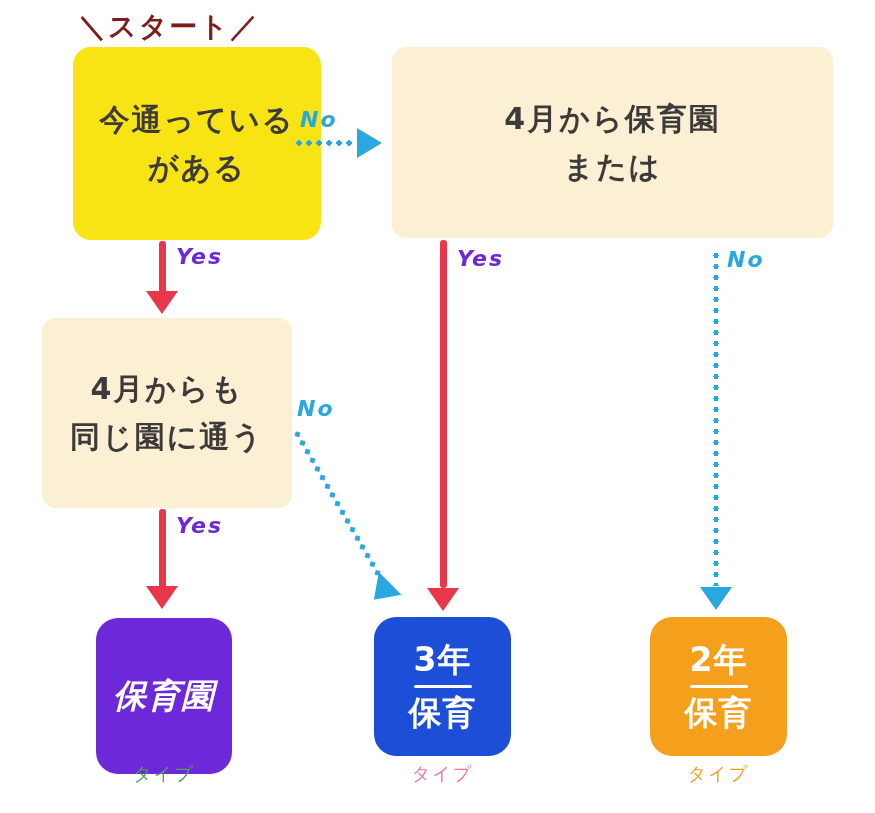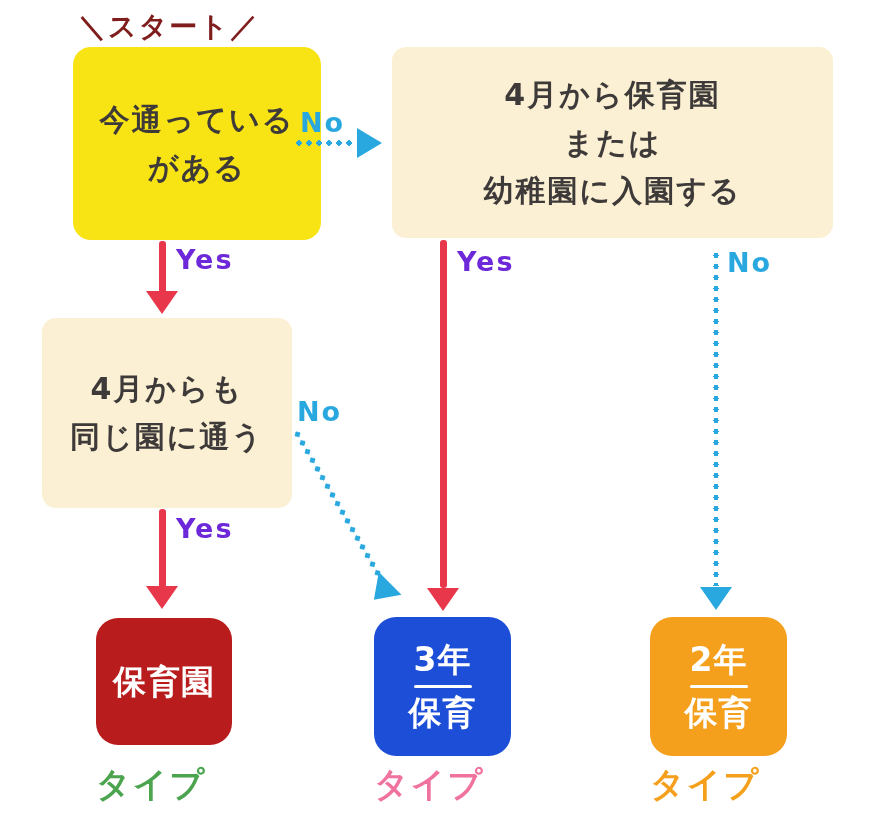--- a/index.html
+++ b/index.html
@@ -9,28 +9,28 @@
   
   .qbox{position:absolute;display:flex;flex-direction:column;justify-content:center;
         align-items:center;text-align:center;font-weight:700;color:#3E3A39;}
   .qbox .line{font-size:30px;line-height:48px;letter-spacing:2px;white-space:nowrap;}
   .box-yellow{left:45px;top:47px;width:248px;height:193px;background:#F8E414;border-radius:18px;margin-left:28px;}
   .box-cream-a{left:392px;top:47px;width:441px;height:191px;background:#FBF0D3;border-radius:14px;}
   .box-cream-b{left:42px;top:318px;width:250px;height:190px;background:#FBF0D3;border-radius:14px;}
 
   .rbox{position:absolute;display:flex;flex-direction:column;justify-content:center;
         align-items:center;text-align:center;font-weight:700;color:#ffffff;border-radius:22px;}
-  .box-green{left:96px;top:618px;width:136px;height:127px;background:#b91c1c;}
+  .box-green{left:96px;top:618px;width:136px;height:156px;background:#6d28d9;font-style:italic;}
   .box-pink{left:374px;top:617px;width:137px;height:139px;background:#1d4ed8;}
   .box-orange{left:650px;top:617px;width:137px;height:139px;background:#F4A01D;}
   .rbox .big{font-size:33px;line-height:40px;letter-spacing:1px;}
   .rbox .divider{width:58px;height:3px;background:#ffffff;border-radius:2px;margin:5px 0;}
 
-  .type-label{position:absolute;width:137px;font-size:34px;
-        font-weight:700;letter-spacing:2px;}
+  .type-label{position:absolute;width:137px;text-align:center;font-size:18px;
+        font-weight:400;letter-spacing:2px;}
   .type-green{left:96px;top:762px;width:136px;color:#4CA44F;}
   .type-pink{left:374px;top:762px;color:#F0739F;}
   .type-orange{left:650px;top:762px;color:#F4A01D;}
 
   
   .start-label{position:absolute;left:45px;top:8px;width:248px;text-align:center;
         font-size:28px;font-weight:700;letter-spacing:2px;color:#7f1d1d;white-space:nowrap;}
 
   
   .vline-red{position:absolute;width:7px;background:#E8374B;border-radius:3px;}
@@ -42,42 +42,41 @@
         background-size:10px 6px;background-repeat:repeat-x;}
   .dot-v{position:absolute;width:6px;
         background-image:radial-gradient(circle 2.6px at 50% 50%, #29A8E0 98%, transparent 100%);
         background-size:6px 11px;background-repeat:repeat-y;}
   .head-right-blue{position:absolute;width:0;height:0;
         border-top:15px solid transparent;border-bottom:15px solid transparent;
         border-left:25px solid #29A8E0;}
   .head-down-blue{position:absolute;width:0;height:0;
         border-left:16px solid transparent;border-right:16px solid transparent;
         border-top:23px solid #29A8E0;}
-  .edge-label{position:absolute;font-size:27px;font-weight:700;letter-spacing:2px;white-space:nowrap;}
+  .edge-label{position:absolute;font-size:22px;font-weight:700;letter-spacing:2px;white-space:nowrap;font-style:italic;}
   .lbl-red{color:#6d28d9;}
   .lbl-blue{color:#29A8E0;}
   .rot60{transform-origin:0 50%;transform:rotate(60deg);}
   .rot45{transform:rotate(45deg);}
 </style>
 </head>
 <body>
 
 <div class="canvas">
 
   <div class="start-label">＼スタート／</div>
 
   <div class="qbox box-yellow">
     <div class="line">今通っている</div>
     <div class="line">がある</div>
   </div>
 
   <div class="qbox box-cream-a">
     <div class="line">4月から保育園</div>
     <div class="line">または</div>
-    <div class="line">幼稚園に入園する</div>
   </div>
 
   <div class="qbox box-cream-b">
     <div class="line">4月からも</div>
     <div class="line">同じ園に通う</div>
   </div>
 
   <div class="vline-red" style="left:159px;top:241px;height:52px;"></div>
   <div class="head-down-red" style="left:146px;top:291px;"></div>
   <div class="edge-label lbl-red" style="left:176px;top:244px;">Yes</div>

